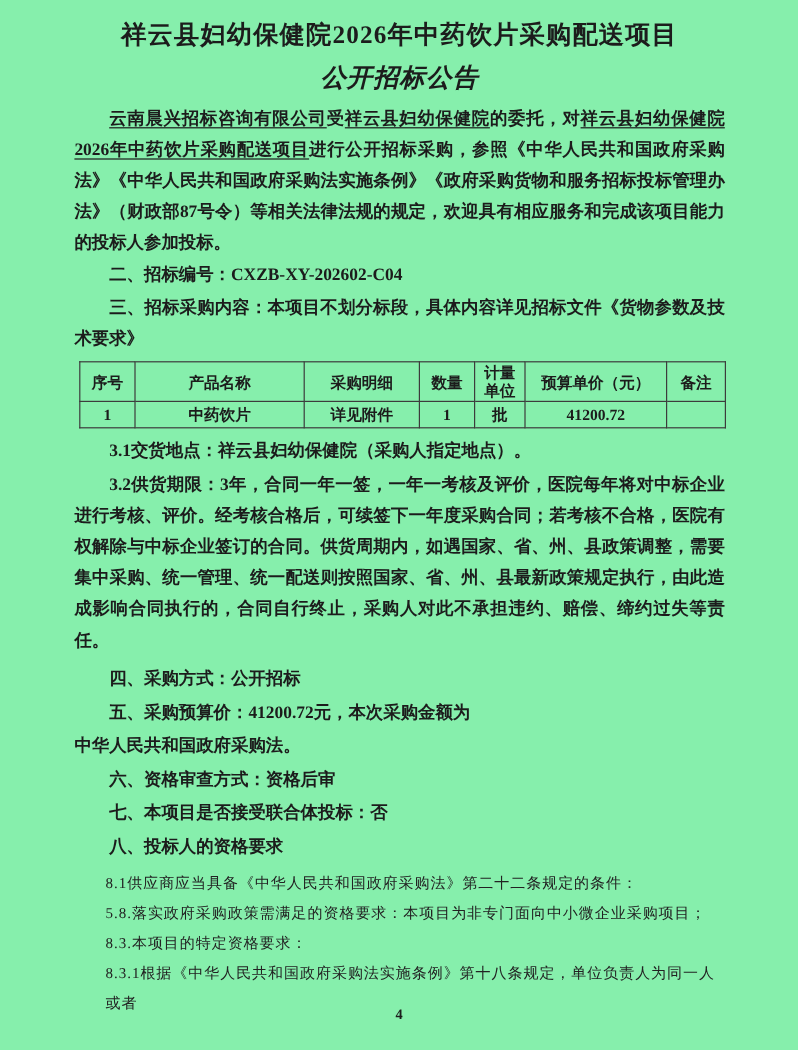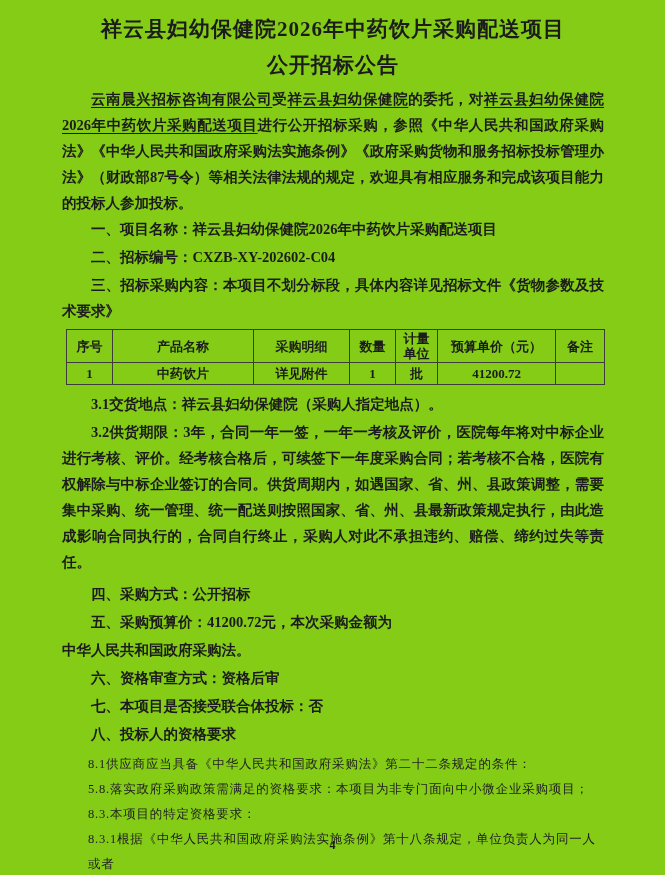--- a/index.html
+++ b/index.html
@@ -1,24 +1,24 @@
 <!DOCTYPE html>
 <html><head>
 <meta charset="utf-8">
 <style>
   * { margin:0; padding:0; box-sizing:border-box; }
   html,body { background:#ffffff; }
   .page {
     width:665px; height:875px; position:relative; overflow:hidden;
-    background:#84cc16; color:#1c1c1c;
+    background:#86efac; color:#1c1c1c;
     font-family:"Liberation Serif","DejaVu Serif",serif;
   }
   .content { padding:14px 61px 0 62px; }
   .title { font-size:21px; font-weight:700; text-align:center; line-height:30px; letter-spacing:1px; }
-  .title--second { margin-top:6px; }
+  .title--second { margin-top:6px;font-style:italic; }
   .body-text { font-size:14.5px; font-weight:700; line-height:26px; text-align:justify; }
   .left { text-align:left; }
   .indent { text-indent:2em; }
   .intro { margin-top:6px; }
   .item { margin-bottom:2px; }
   .u { text-decoration:underline; text-underline-offset:3px; }
   .gap-before { margin-top:6px; }
   .product-table { width:538px; margin:5px 0 6px 4px; border-collapse:collapse; table-layout:fixed;border-radius:21px; }
   .product-table th, .product-table td {
     border:1.3px solid #3c3c3c; font-size:13px; font-weight:700;
@@ -36,21 +36,20 @@
 <body>
 
 <div class="page">
   <div class="content">
 
     <div class="title">祥云县妇幼保健院2026年中药饮片采购配送项目</div>
     <div class="title title--second">公开招标公告</div>
 
     <p class="body-text indent intro"><span class="u">云南晨兴招标咨询有限公司</span><span>受</span><span class="u">祥云县妇幼保健院</span><span>的委托，对</span><span class="u">祥云县妇幼保健院2026年中药饮片采购配送项目</span><span>进行公开招标采购，参照《中华人民共和国政府采购法》《中华人民共和国政府采购法实施条例》《政府采购货物和服务招标投标管理办法》（财政部87号令）等相关法律法规的规定，欢迎具有相应服务和完成该项目能力的投标人参加投标。</span></p>
 
-    <p class="body-text indent left item">一、项目名称：祥云县妇幼保健院2026年中药饮片采购配送项目</p>
     <p class="body-text indent left item">二、招标编号：CXZB-XY-202602-C04</p>
     <p class="body-text indent">三、招标采购内容：本项目不划分标段，具体内容详见招标文件《货物参数及技术要求》</p>
 
     <table class="product-table">
       <colgroup>
         <col class="col-seq">
           <col class="col-name">
           <col class="col-detail">
         <col class="col-qty">
           <col class="col-unit">

